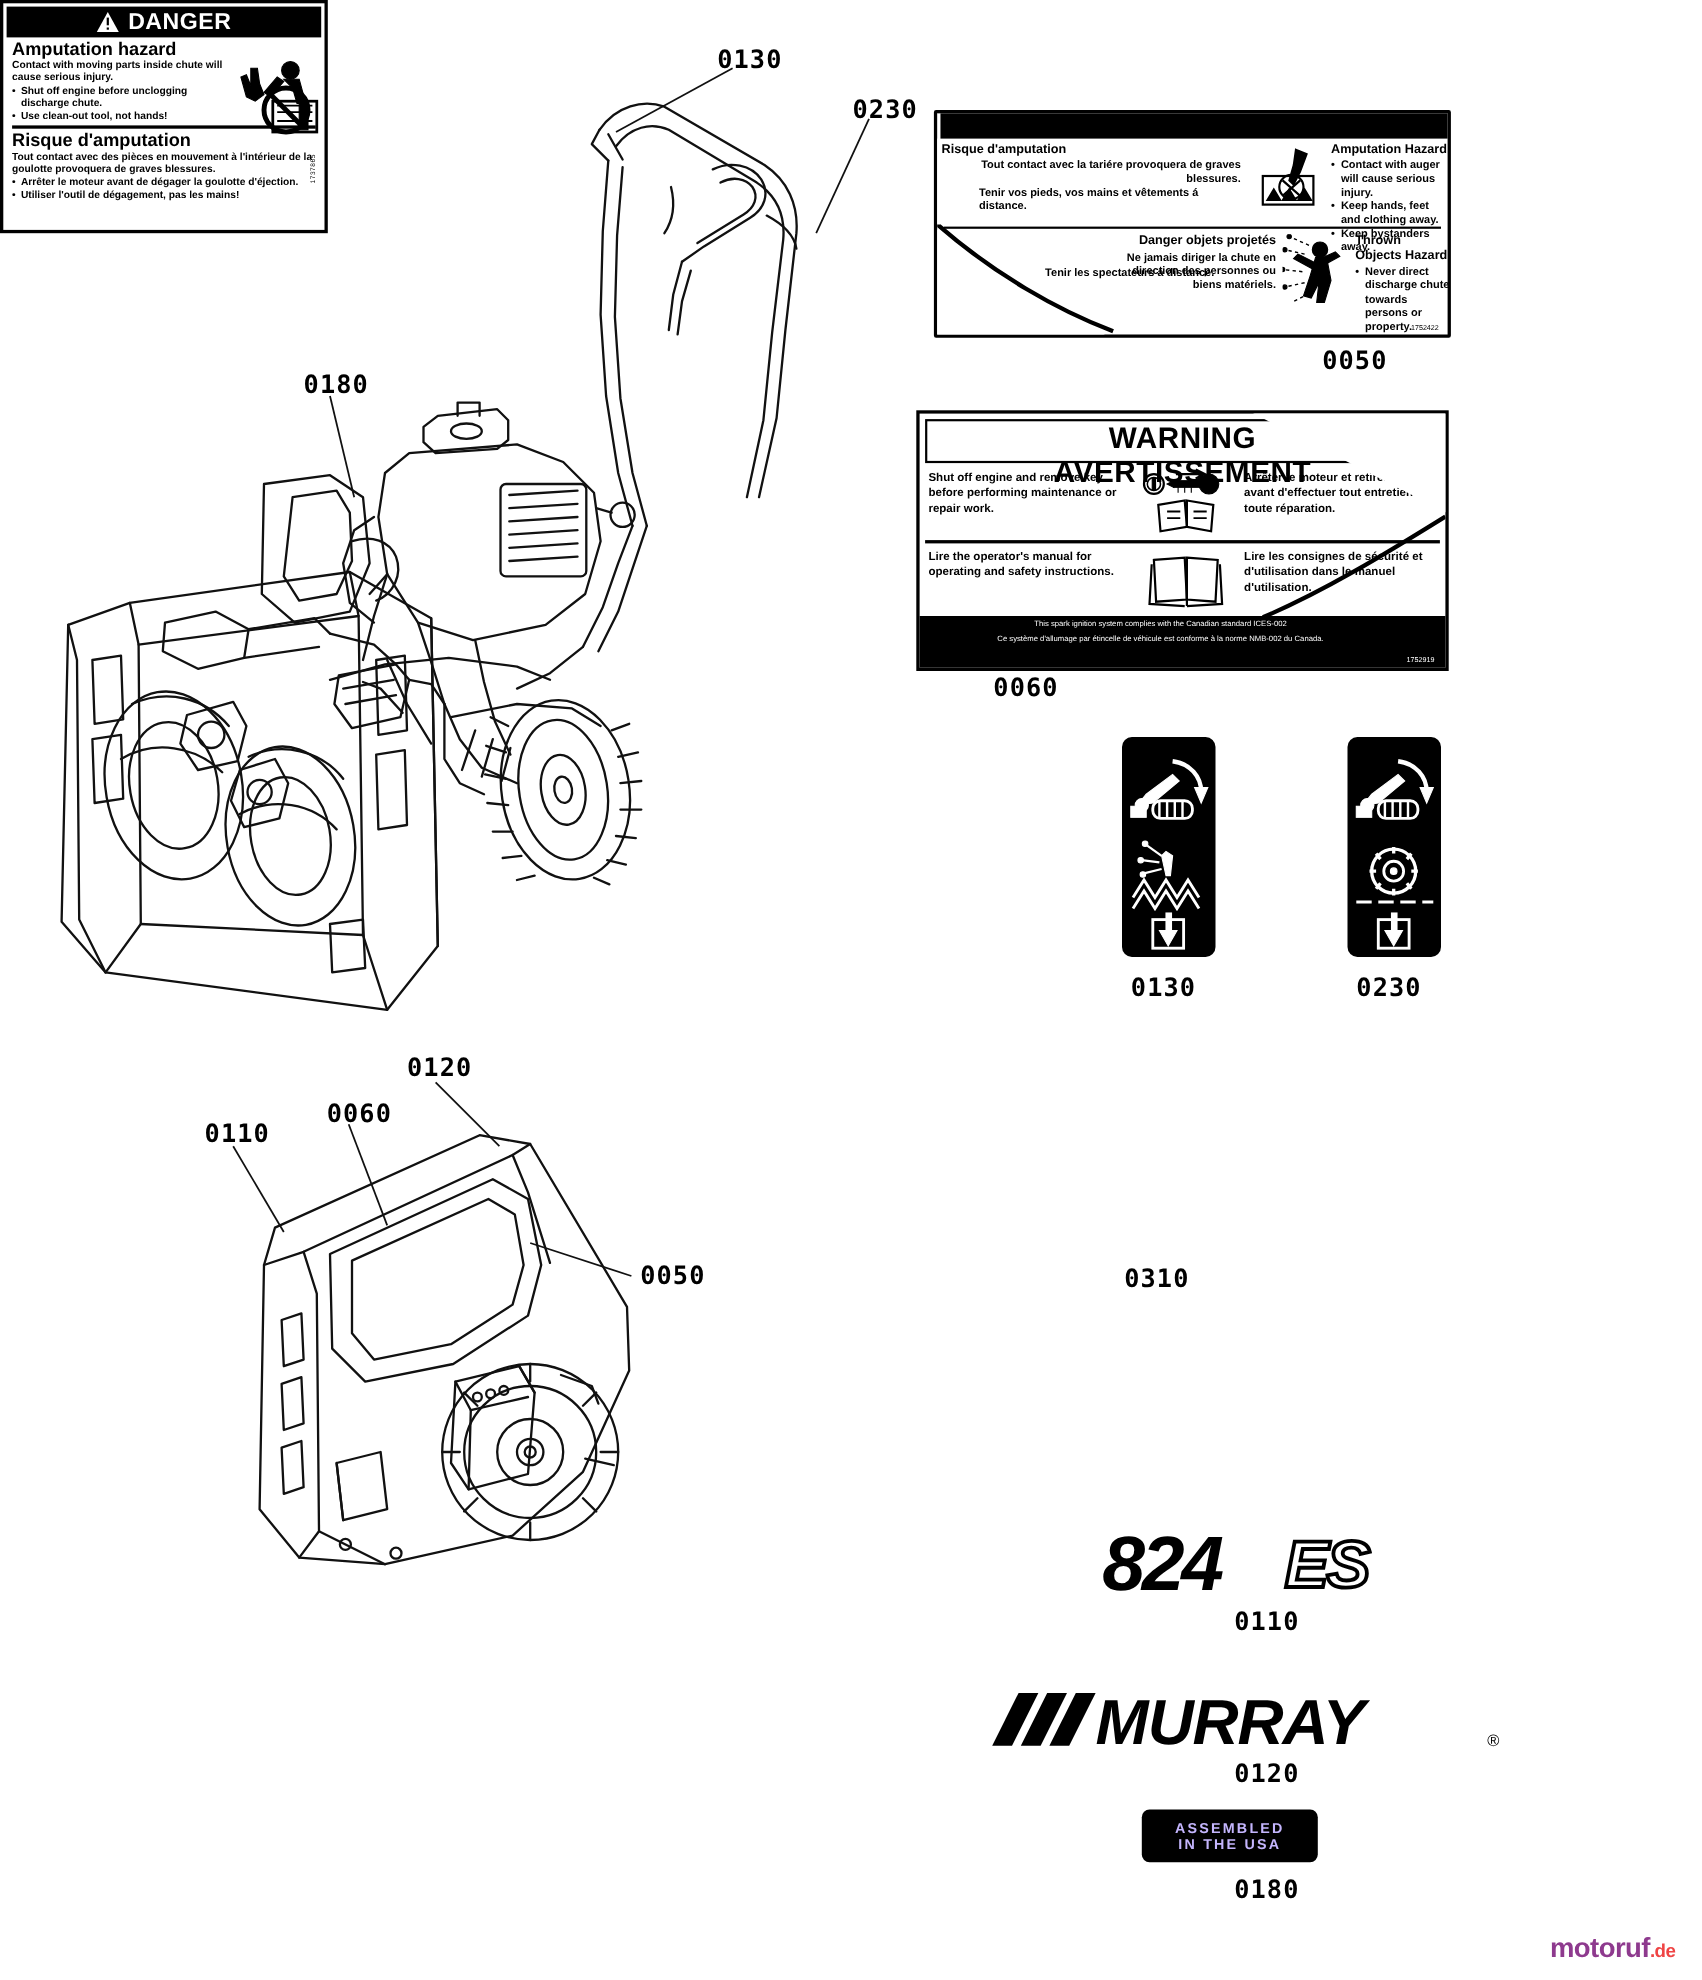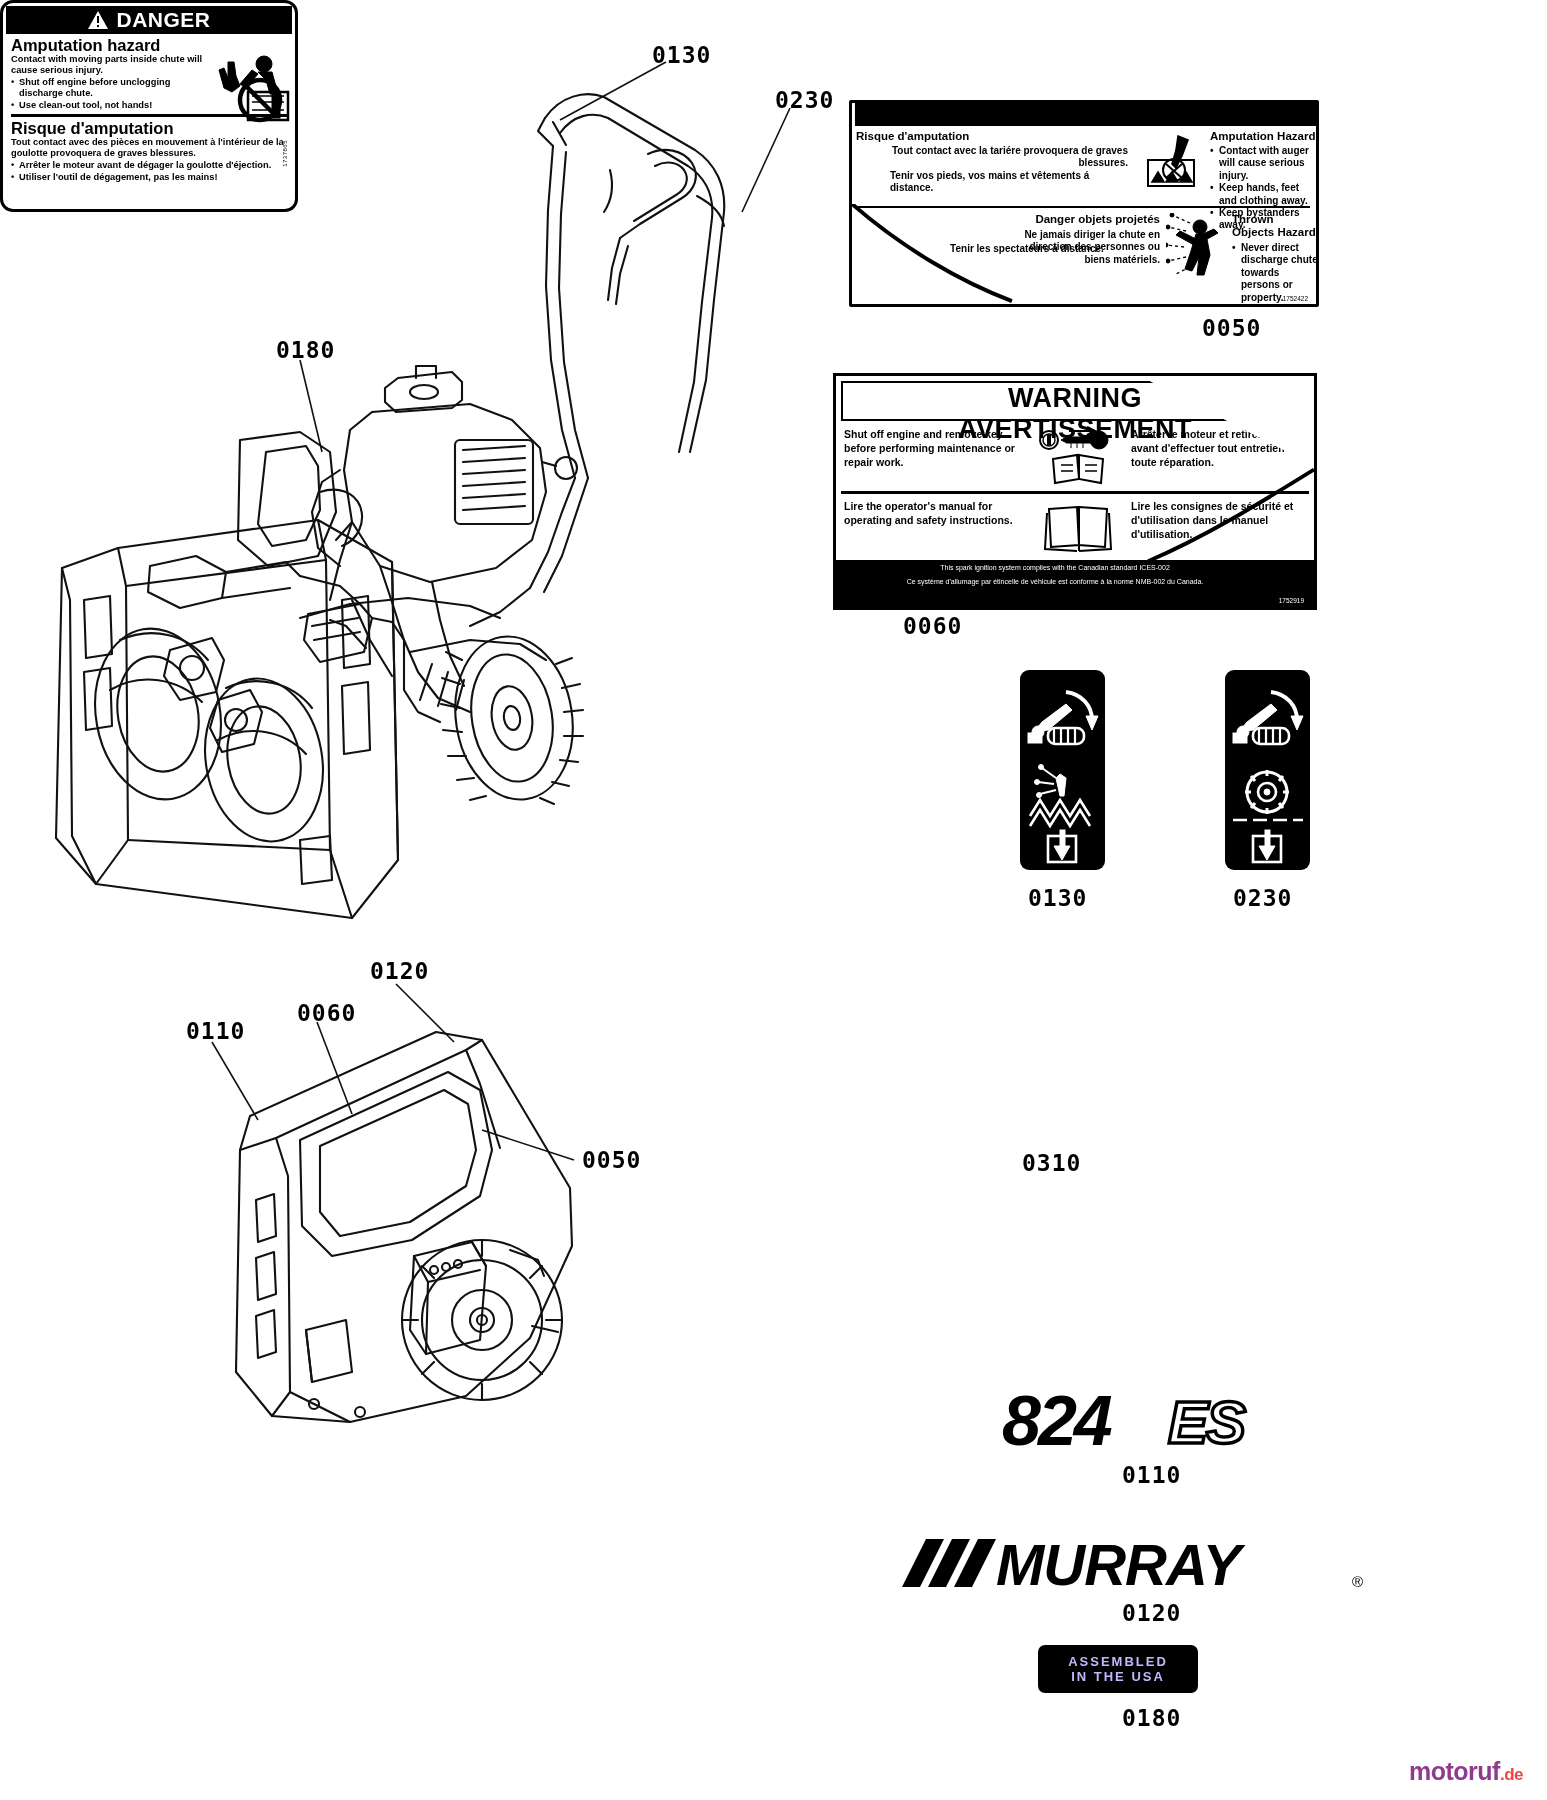--- a/index.html
+++ b/index.html
@@ -66,21 +66,21 @@
   #label0060 .partno { position:absolute; right:10px; bottom:2px; font-size:6.5px; color:#fff; }
 
   
   .pict {
     position:absolute; background:#000; border-radius:9px;
   }
 
   
   #label0310 {
     left:905px; top:930px; width:298px; height:212px;
-    border:3px solid #000; border-radius:13px; background:#fff; box-sizing:border-box;
+    border:3px solid #000; border-radius:0; background:#fff; box-sizing:border-box;
     padding:3px;
   }
   #label0310 .dangerbar {
     background:#000; color:#fff; height:28px; display:flex; align-items:center;
     justify-content:center; gap:7px; font-size:21px; font-weight:700; letter-spacing:.5px;
   }
   #label0310 .body { position:relative; padding:2px 5px 0 5px; }
   #label0310 .h1 { font-size:16.5px; font-weight:700; line-height:18px; }
   #label0310 .t { font-size:9.3px; font-weight:700; line-height:11px; }
   #label0310 .bl { font-size:9.3px; font-weight:700; line-height:11px; margin-top:1px; }

